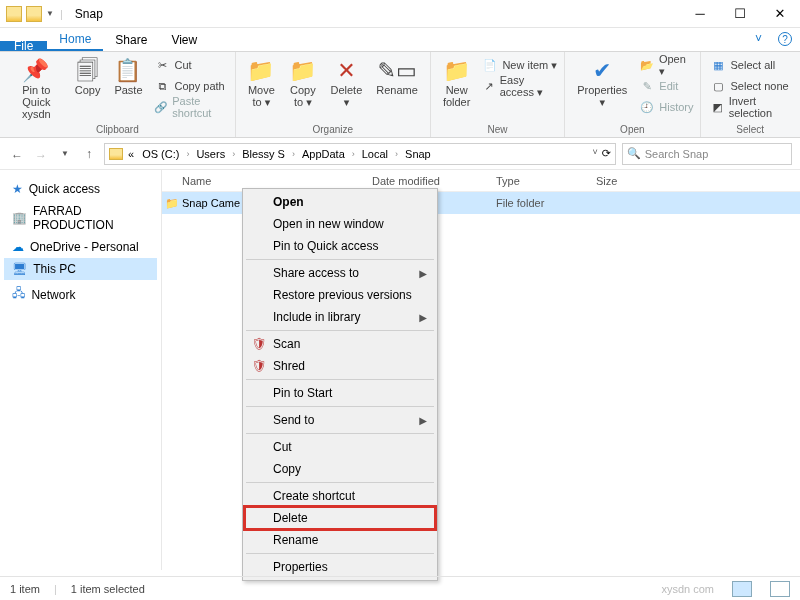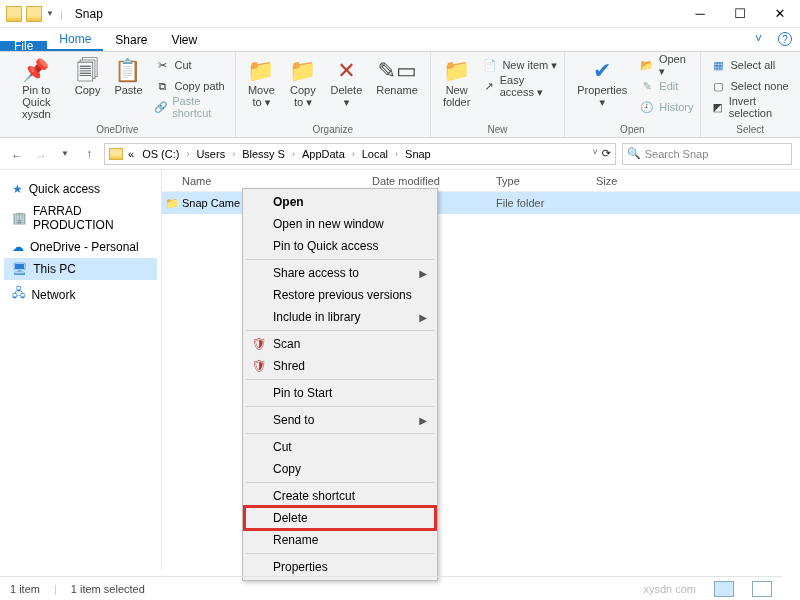--- a/index.html
+++ b/index.html
@@ -64,21 +64,21 @@
 
 
 .context { position:absolute; left:242px; top:188px; width:196px; background:#f0f0f0; border:1px solid #bcbcbc; box-shadow:2px 2px 4px rgba(0,0,0,0.2); padding:2px; font-size:12px; }
 .ci { height:22px; display:flex; align-items:center; padding:0 8px 0 28px; position:relative; }
 .ci .sub { position:absolute; right:8px; font-size:10px; color:#555; }
 .ci .cico { position:absolute; left:6px; width:16px; text-align:center; font-size:12px; color:#b33; }
 .ci.highlight { outline:3px solid #d8322a; outline-offset:-1px; }
 .sep { height:1px; background:#cfcfcf; margin:2px 1px; }
 
 
-.status { position:absolute; bottom:0; left:0; right:18px; height:24px; border-top:1px solid #e3e3e3; display:flex; align-items:center; padding:0 10px; font-size:11px; color:#444; gap:14px; }
+.status { position:absolute; bottom:0; left:0; right:0; height:24px; border-top:1px solid #e3e3e3; display:flex; align-items:center; padding:0 10px; font-size:11px; color:#444; gap:14px; }
 .status .watermark { margin-left:auto; color:#bbb; }
 .viewico { width:20px; height:16px; border:1px solid #8ab; background:#cde8ff; margin-left:4px; }
 
 .help-icon { width:14px; height:14px; border:1px solid #1979ca; border-radius:50%; color:#1979ca; display:flex; align-items:center; justify-content:center; font-size:10px; }
 </style>
 </head>
 <body>
 
 <div class="titlebar">
   <div class="tb-left">
@@ -130,21 +130,21 @@
         <div class="smallbtn">
             <span class="ico">⧉</span>
             <span>Copy path</span>
           </div>
         <div class="smallbtn muted">
             <span class="ico">🔗</span>
             <span>Paste shortcut</span>
           </div>
       </div>
     </div>
-    <div class="group-label">OneDrive</div>
+    <div class="group-label">Clipboard</div>
   </div>
 
   <div class="group">
     <div class="group-body">
       <div class="bigbtn">
           <span class="ico" style="color:#2d7dd2;">📁</span>
           <span style="white-space:pre-line;">Move
 to ▾</span>
         </div>
       <div class="bigbtn">

